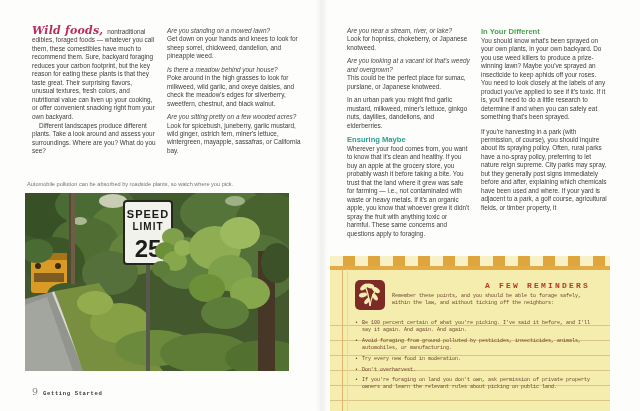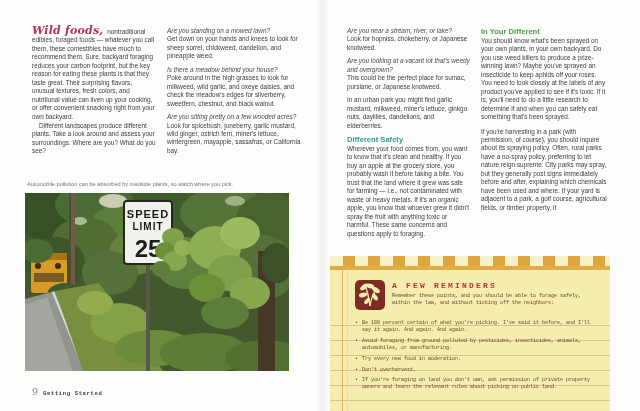--- a/index.html
+++ b/index.html
@@ -53,21 +53,21 @@
     background:repeating-linear-gradient(90deg,#f8f1c6 0 13px,#dfa63e 13px 25px);}
   .pad-band{position:absolute;left:0;top:10px;width:100%;height:4px;background:#e2ab45;}
   .pad-body{position:absolute;left:0;top:13px;width:100%;height:142px;background:#f4edae;}
   .pad-rule-lines{position:absolute;left:0;top:55px;width:100%;height:100px;
     background:repeating-linear-gradient(180deg,rgba(0,0,0,0) 0 14px,#d9c583 14px 15px);}
   .pad-margin-a{position:absolute;left:12px;top:13px;width:1px;height:142px;background:#e0b469;}
   .pad-margin-b{position:absolute;left:17px;top:13px;width:1px;height:142px;background:#e9d99a;}
   .pad-head{position:absolute;left:25px;top:24px;display:flex;gap:7px;}
   .pad-icon{width:30px;height:30px;border-radius:5px;background:#7d2b26;flex:0 0 auto;}
   .pad-title{font-family:"Liberation Mono",monospace;font-weight:bold;font-size:8px;
-    letter-spacing:2.2px;color:#b5382a;margin:1px 0 3px 0;}
+    letter-spacing:2.2px;color:#b5382a;margin:1px 0 3px 0;text-align:right;}
   .pad-intro{font-family:"Liberation Mono",monospace;font-size:5px;line-height:7.2px;
     color:#6e4130;width:198px;}
   .pad-bullets{position:absolute;left:25px;top:64px;width:240px;
     font-family:"Liberation Mono",monospace;font-size:5px;line-height:7.2px;color:#6e4130;}
   .pad-bullets ul{margin:0;padding:0;list-style:none;}
   .pad-bullets li{margin-bottom:3.5px;padding-left:7px;position:relative;}
   .pad-bullets li::before{content:"•";position:absolute;left:0;top:0;color:#6e4130;}
 </style>
 </head>
 <body>
@@ -180,21 +180,21 @@
     <div class="col c3">
       <div class="qa">
         <p class="q">Are you near a stream, river, or lake?</p>
         <p class="a">Look for hopniss, chokeberry, or Japanese knotweed.</p>
       </div>
       <div class="qa">
         <p class="q">Are you looking at a vacant lot that's weedy and overgrown?</p>
         <p class="a">This could be the perfect place for sumac, purslane, or Japanese knotweed.</p>
       </div>
       <p class="qa">In an urban park you might find garlic mustard, milkweed, miner's lettuce, ginkgo nuts, daylilies, dandelions, and elderberries.</p>
-      <h3 class="h-teal">Different Safety</h3>
+      <h3 class="h-teal">Ensuring Maybe</h3>
       <p>Wherever your food comes from, you want to know that it's clean and healthy. If you buy an apple at the grocery store, you probably wash it before taking a bite. You trust that the land where it grew was safe for farming — i.e., not contaminated with waste or heavy metals. If it's an organic apple, you know that whoever grew it didn't spray the fruit with anything toxic or harmful. These same concerns and questions apply to foraging.</p>
     </div>
     <div class="col c4">
       <div class="sect">
         <h3 class="h-green">In Your Different</h3>
         <p>You should know what's been sprayed on your own plants, in your own backyard. Do you use weed killers to produce a prize-winning lawn? Maybe you've sprayed an insecticide to keep aphids off your roses. You need to look closely at the labels of any product you've applied to see if it's toxic. If it is, you'll need to do a little research to determine if and when you can safely eat something that's been sprayed.</p>
       </div>
       <div class="sect">
         <p>If you're harvesting in a park (with permission, of course), you should inquire about its spraying policy. Often, rural parks have a no-spray policy, preferring to let nature reign supreme. City parks may spray, but they generally post signs immediately before and after, explaining which chemicals have been used and where. If your yard is adjacent to a park, a golf course, agricultural fields, or timber property, it</p>
       </div>

